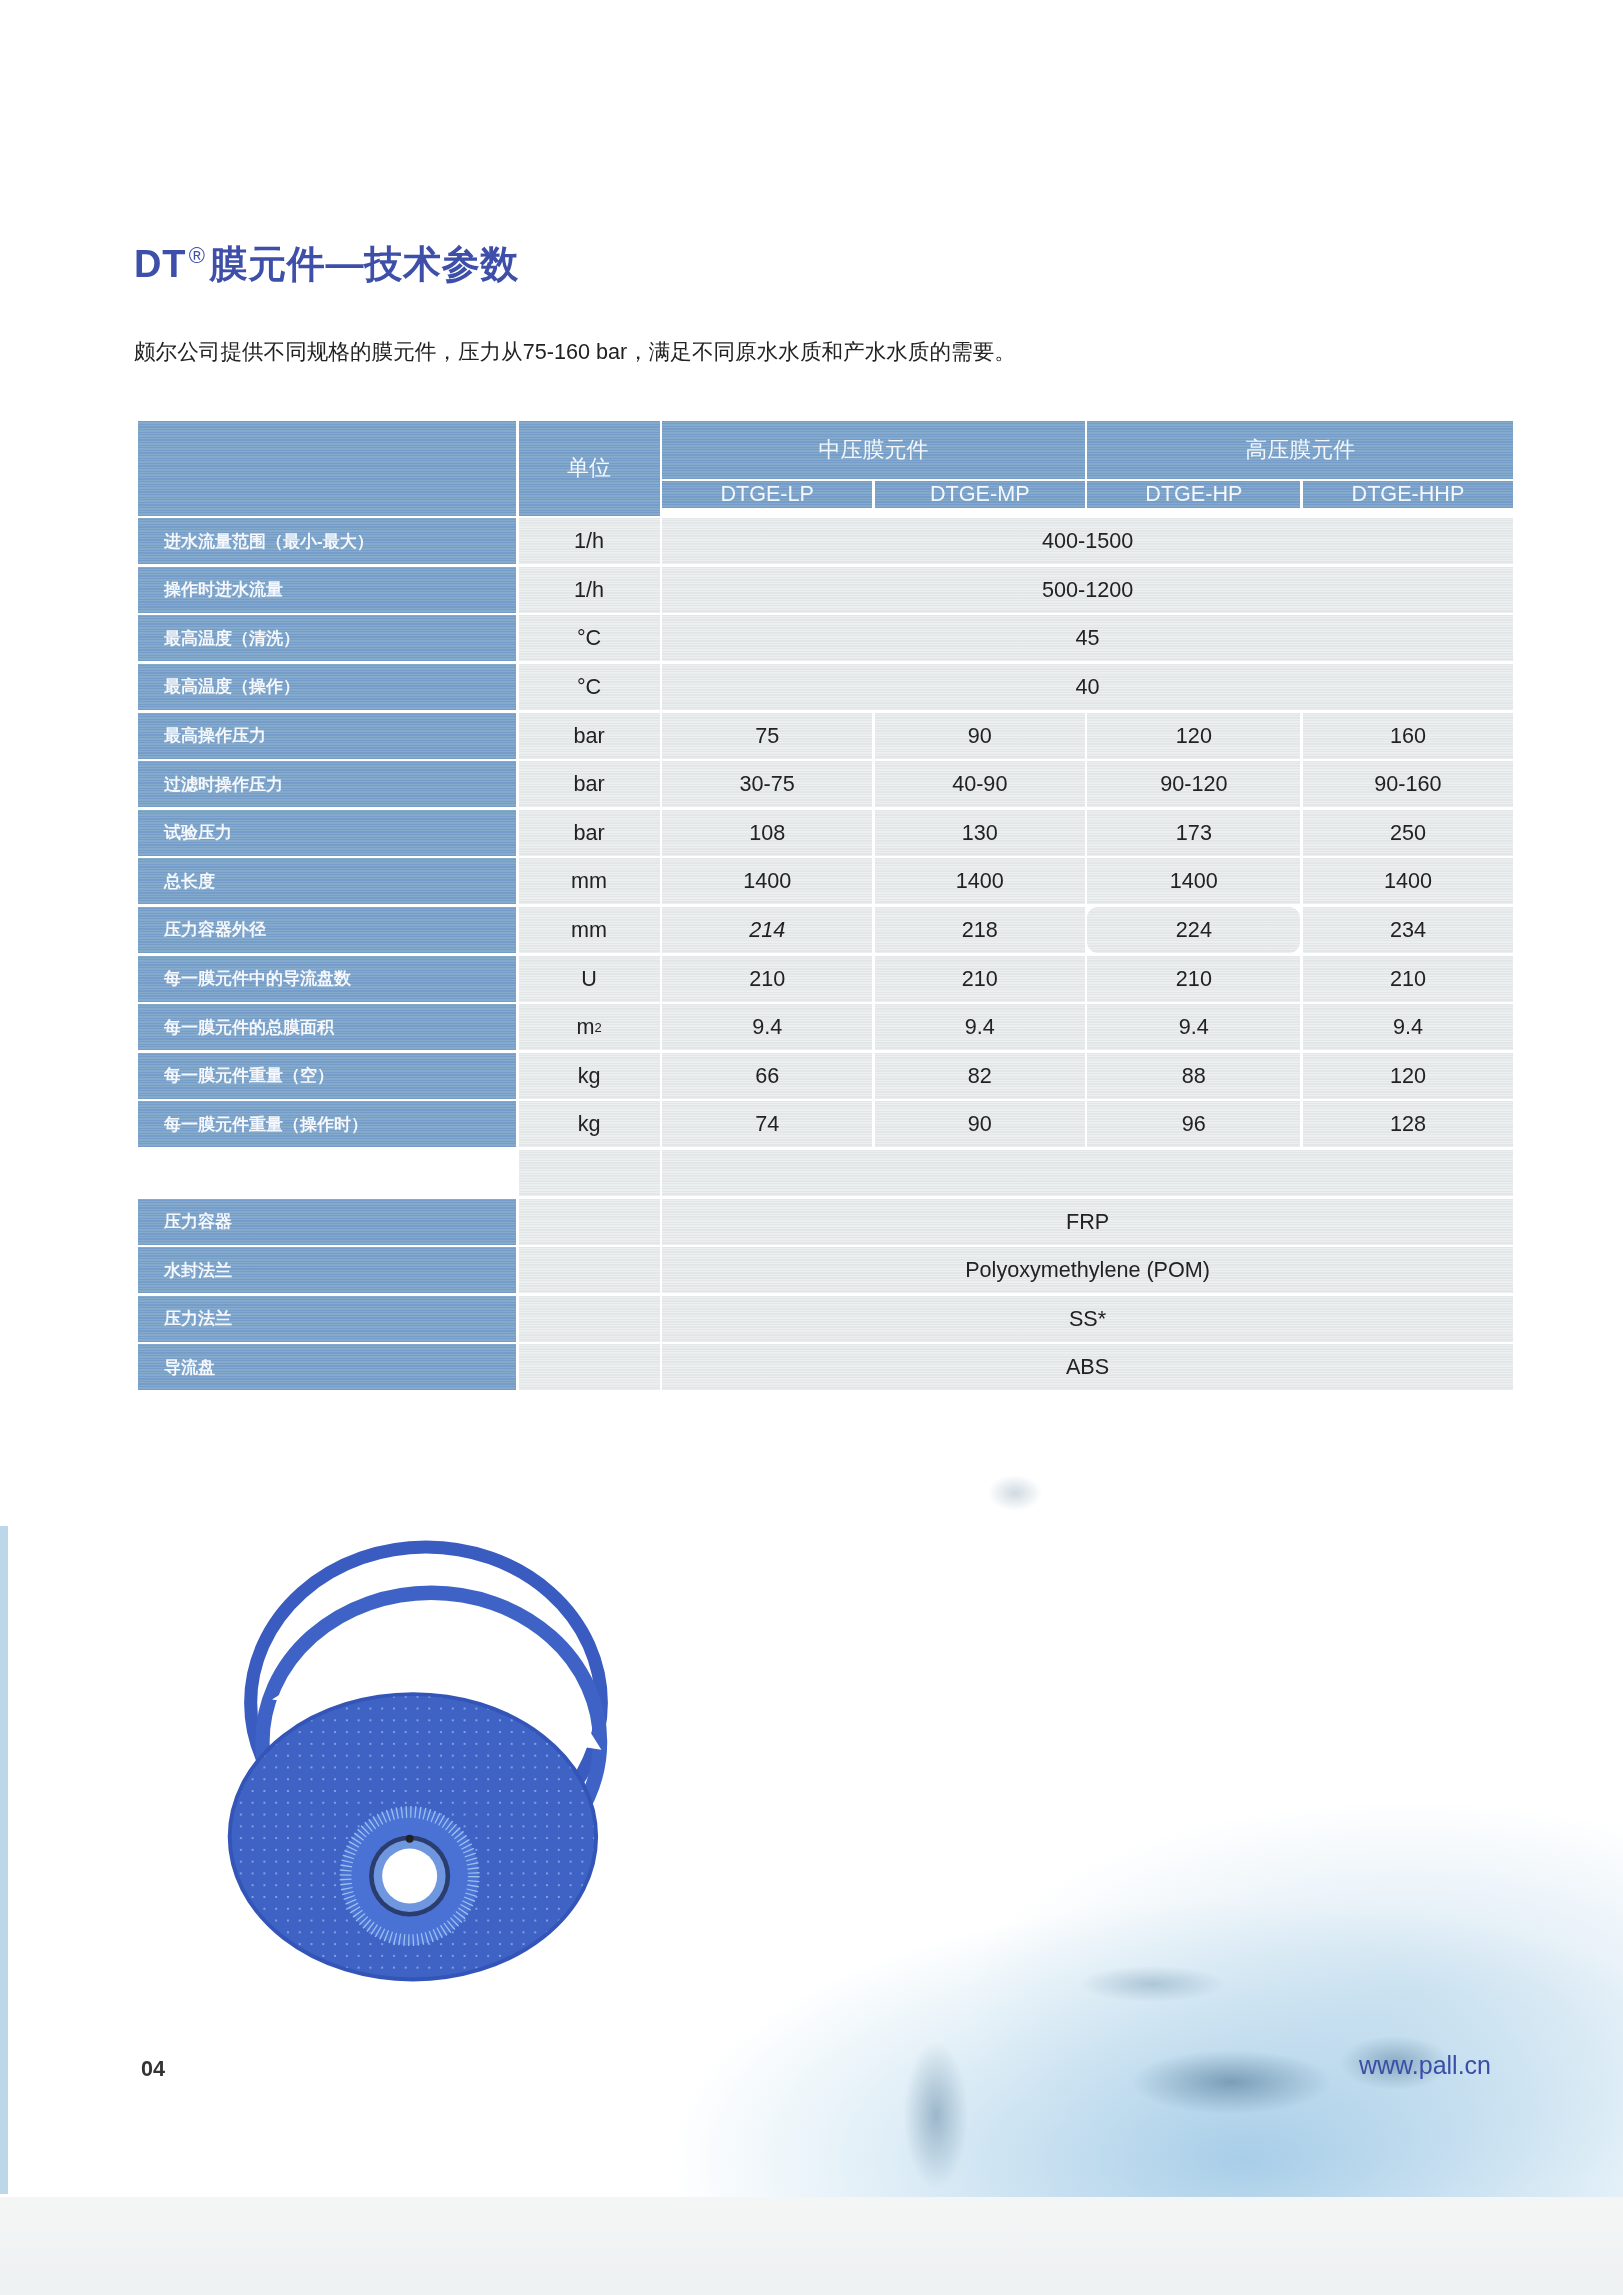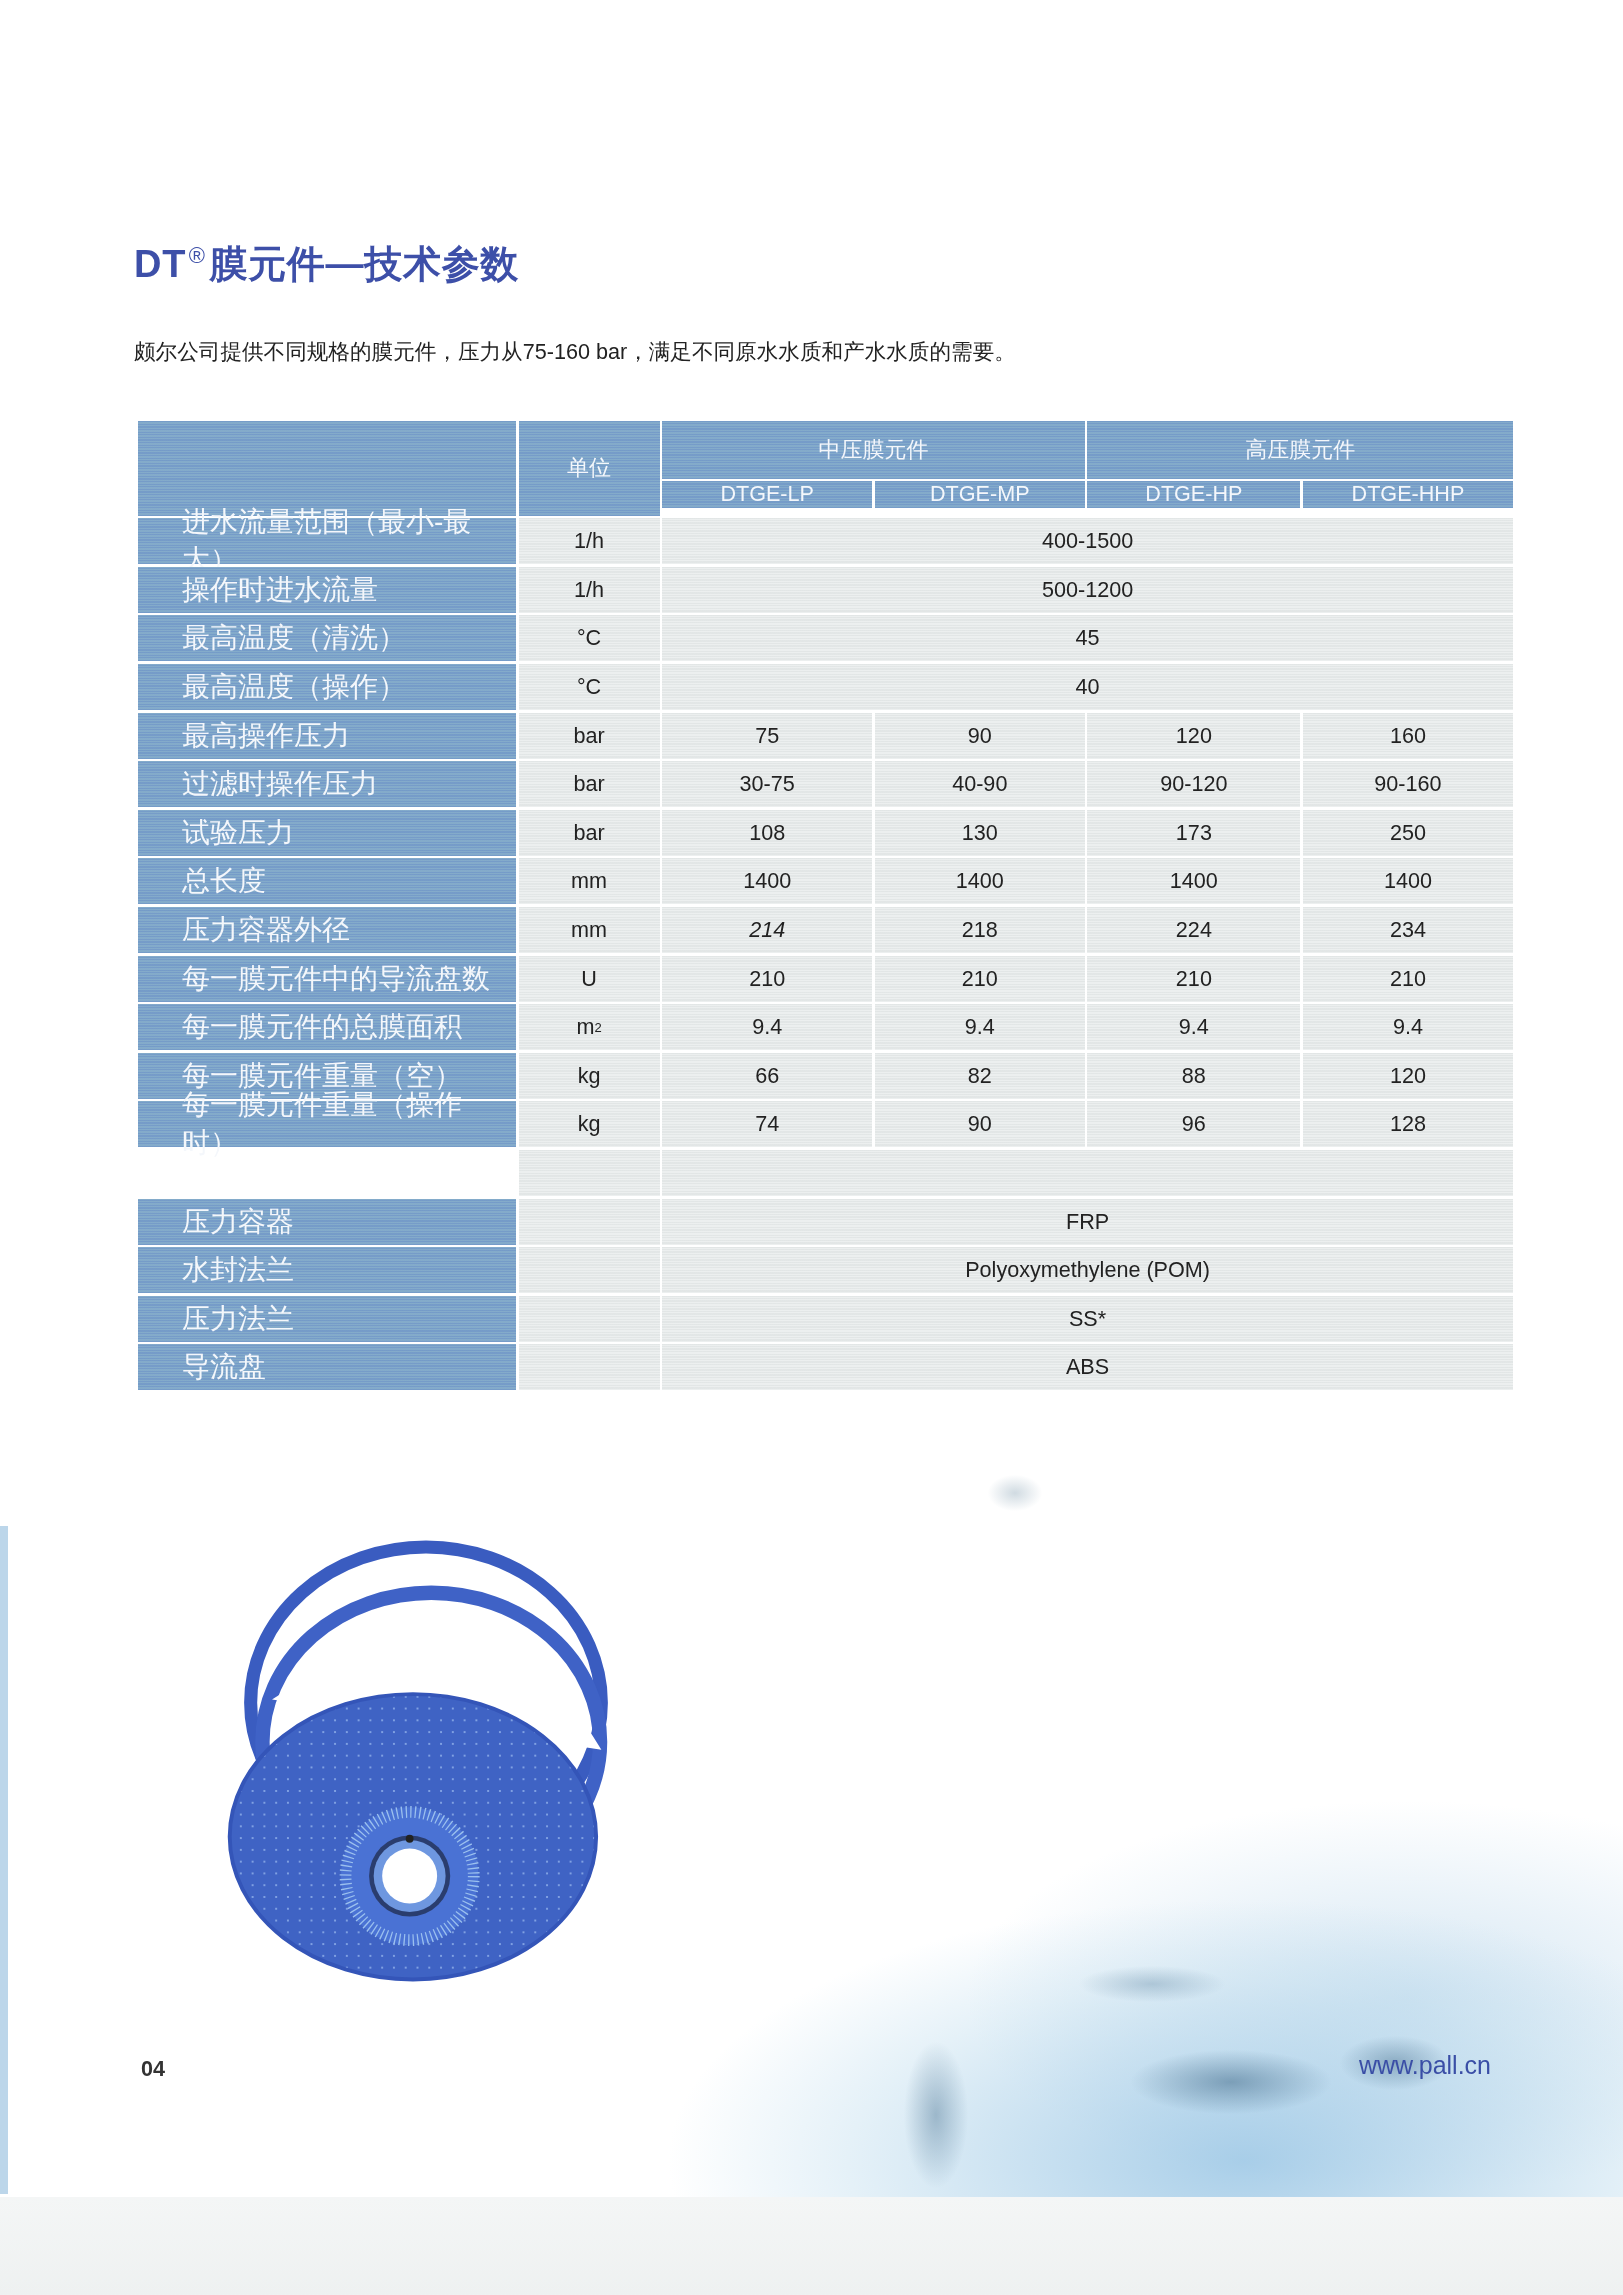--- a/index.html
+++ b/index.html
@@ -55,24 +55,24 @@
     font-size: 21.6px; color: #222;
     background-color: #e6eaea;
     background-image: repeating-linear-gradient(0deg, rgba(255,255,255,0.25) 0 1.3px, rgba(0,0,0,0.015) 1.3px 2.6px);
   }
   .hcell {
     background-color: #7fa3c9;
     background-image: repeating-linear-gradient(0deg, rgba(110,150,200,0.55) 0 1.3px, rgba(140,185,205,0.35) 1.3px 2.6px);
     color: #f4f7fb;
   }
   .rowlabel {
-    justify-content: flex-start; padding-left: 44px;
+    justify-content: flex-start; padding-left: 26px;
     background-color: #7fa3c9;
     background-image: repeating-linear-gradient(0deg, rgba(110,150,200,0.55) 0 1.3px, rgba(140,185,205,0.35) 1.3px 2.6px);
-    color: #f4f7fb; font-size: 28px;
+    color: #f4f7fb; font-size: 17px; font-weight: bold;
   }
   .corner { grid-row: 1 / span 2; grid-column: 1; }
   .unit-h { grid-row: 1 / span 2; grid-column: 2; font-size: 22px; }
   .grp-mp { grid-row: 1; grid-column: 3 / span 2; font-size: 22px; }
   .grp-hp { grid-row: 1; grid-column: 5 / span 2; font-size: 22px; }
   .grp-mp, .grp-hp { height: 58px; align-self: start; }
   .sub { grid-row: 2; margin-top: 11px; height: 27px; align-self: start; font-size: 21.6px; }
   .span4 { grid-column: 3 / span 4; }
   sup.s { font-size: 13px; vertical-align: 9.2px; }
 
@@ -155,21 +155,21 @@
     <div class="cell" style="grid-area: 10 / 3;">1400</div>
     <div class="cell" style="grid-area: 10 / 4;">1400</div>
     <div class="cell" style="grid-area: 10 / 5;">1400</div>
     <div class="cell" style="grid-area: 10 / 6;">1400</div>
     <div class="cell rowlabel" style="grid-area: 11 / 1;">压力容器外径</div>
     <div class="cell" style="grid-area: 11 / 2;">
       <span>mm</span>
     </div>
     <div class="cell" style="grid-area: 11 / 3; font-style: italic;">214</div>
     <div class="cell" style="grid-area: 11 / 4;">218</div>
-    <div class="cell" style="grid-area: 11 / 5;">224</div>
+    <div class="cell" style="grid-area: 11 / 5; border-radius: 11px;">224</div>
     <div class="cell" style="grid-area: 11 / 6;">234</div>
     <div class="cell rowlabel" style="grid-area: 12 / 1;">每一膜元件中的导流盘数</div>
     <div class="cell" style="grid-area: 12 / 2;">
       <span>U</span>
     </div>
     <div class="cell" style="grid-area: 12 / 3;">210</div>
     <div class="cell" style="grid-area: 12 / 4;">210</div>
     <div class="cell" style="grid-area: 12 / 5;">210</div>
     <div class="cell" style="grid-area: 12 / 6;">210</div>
     <div class="cell rowlabel" style="grid-area: 13 / 1;">每一膜元件的总膜面积</div>

